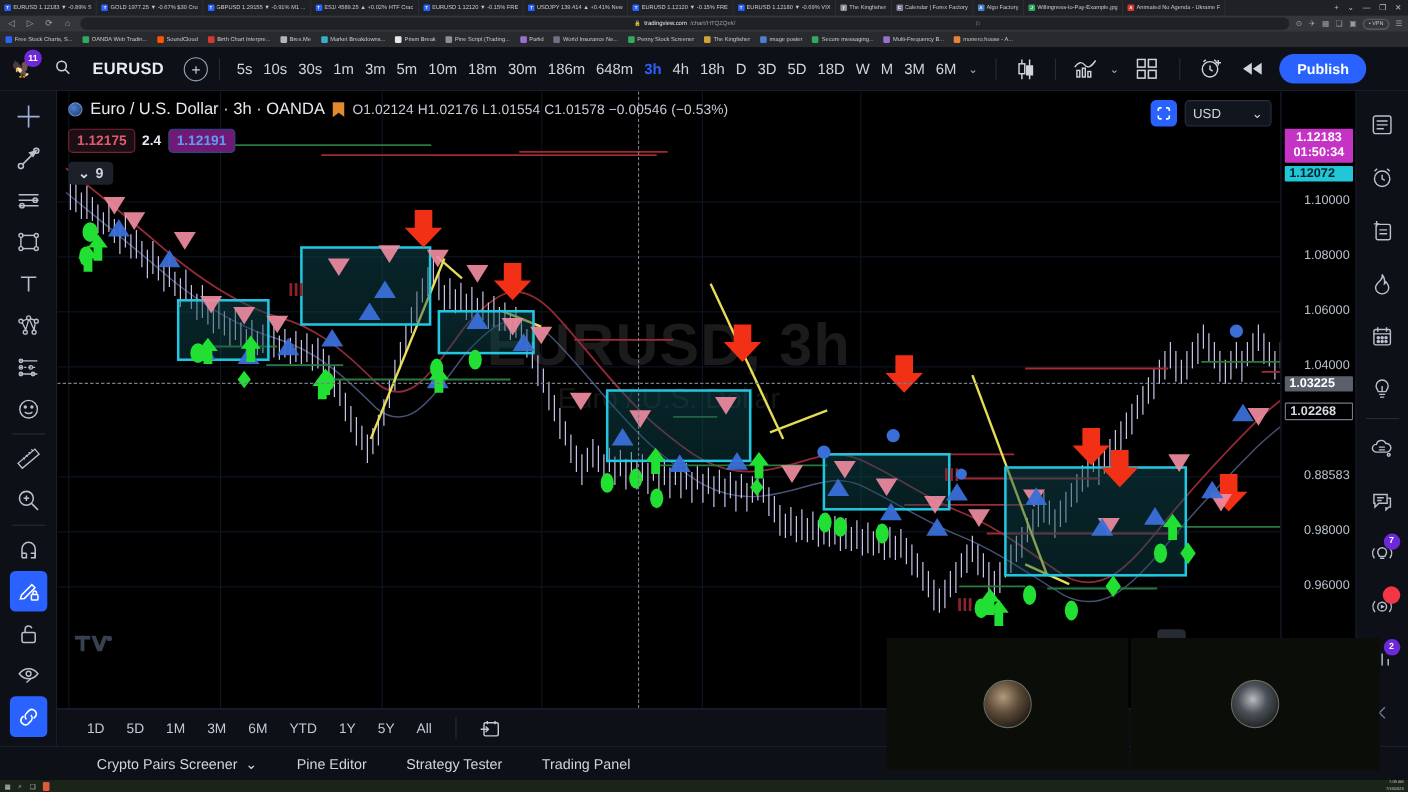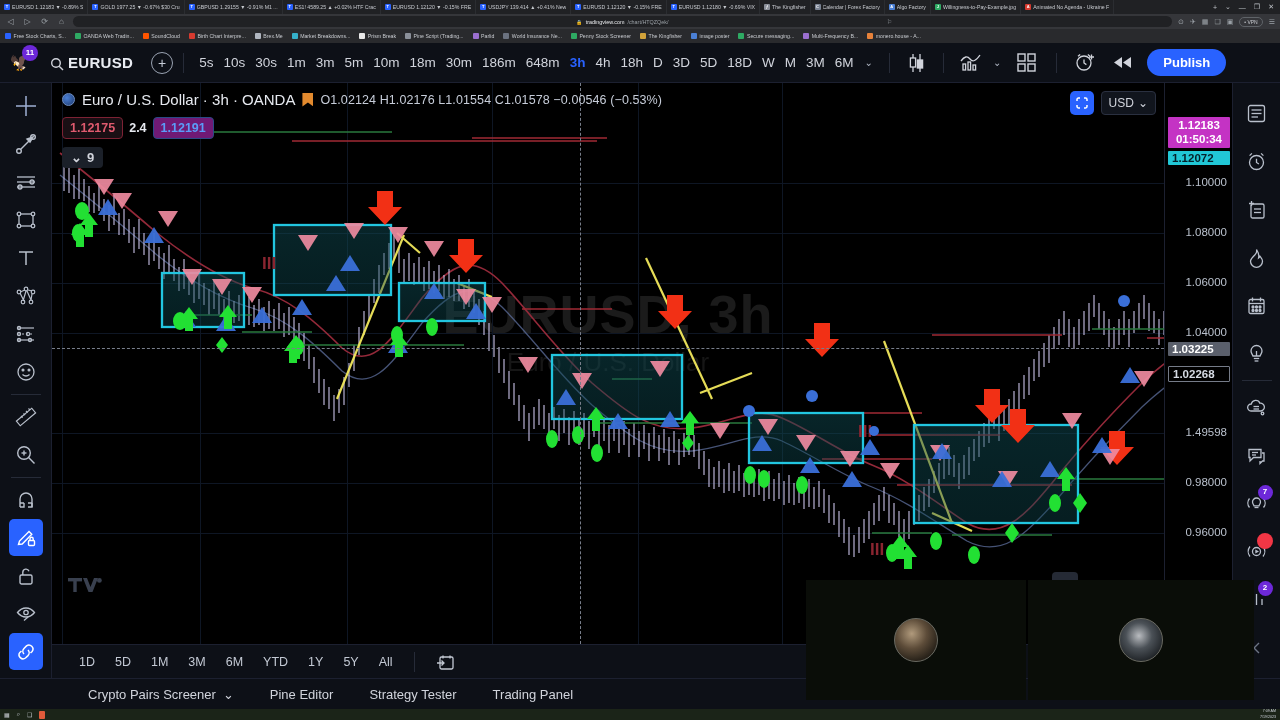--- a/index.html
+++ b/index.html
@@ -67,21 +67,21 @@
     border-bottom: 1px solid #1c2030;
   }
   .tv-logo { position: relative; width: 42px; display: flex; justify-content: center; }
   .tv-logo .glyph { font-size: 16px; color: #6b7280; transform: rotate(-15deg); }
   .badge-red {
     position: absolute; border-radius: 999px; background: #6d28d9; color: #fff;
     font-size: 8px; font-weight: bold; display: flex; align-items: center;
     justify-content: center; line-height: 1;
   }
   .logo-badge { width: 16px; height: 16px; top: -8px; left: 22px; }
-  .sym-search { display: flex; align-items: flex-end; gap: 4px; padding: 0 8px; cursor: pointer; }
+  .sym-search { display: flex; align-items: flex-start; gap: 20px; padding: 0 8px; cursor: pointer; }
   .sym-search .mag { font-size: 13px; color: #d1d4dc; }
   .sym-name { font-size: 15px; font-weight: bold; color: #e9ecf2; letter-spacing: .3px; }
   .plus-btn {
     width: 22px; height: 22px; border-radius: 50%; border: 1.4px solid #9aa3b2;
     color: #c7cdd8; font-size: 14px; display: flex; align-items: center;
     justify-content: center; margin-left: 10px; line-height: 0;
   }
   .vdiv { width: 1px; height: 20px; background: #262b38; margin: 0 10px; }
   .tf { font-size: 13.5px; color: #d1d4dc; padding: 3px 5px; white-space: nowrap; }
   .tf.active { color: #2962ff; font-weight: bold; }
@@ -164,21 +164,21 @@
   }
 
   
   .chart-tr { position: absolute; right: 76px; top: 8px; display: flex; align-items: center; gap: 7px; }
   .sq-btn {
     width: 24px; height: 24px; border-radius: 5px; background: #2962ff;
     display: flex; align-items: center; justify-content: center; color: #fff;
   }
   .cur-sel {
     height: 24px; border: 1px solid #2a3040; border-radius: 4px; background: #11151d;
-    display: flex; align-items: center; gap: 4px; padding: 0 7px;
+    display: flex; align-items: center; gap: 28px; padding: 0 7px;
     font-size: 12px; color: #d1d4dc;
   }
 
   
   .price-scale {
     position: absolute; right: 0; top: 0; bottom: 50px; width: 68px;
     background: #000; border-left: 1px solid #1c2030;
   }
   .ptick {
     position: absolute; right: 5px; font-size: 11.5px; color: #b9c0cc;
@@ -1014,21 +1014,21 @@
         <div>01:50:34</div>
       </div>
       <div class="plabel cyan" style="top:68px;width:62px">1.12072</div>
       <div class="ptick" style="top:93px">1.10000</div>
       <div class="ptick" style="top:143px">1.08000</div>
       <div class="ptick" style="top:193px">1.06000</div>
       <div class="ptick" style="top:243px">1.04000</div>
       <div class="plabel grey" style="top:259px;width:62px">1.03225</div>
       <div class="plabel boxed" style="top:283px;width:62px">1.02268</div>
 
-      <div class="ptick" style="top:343px">1.49598</div>
+      <div class="ptick" style="top:343px">0.88583</div>
       <div class="ptick" style="top:393px">0.98000</div>
       <div class="ptick" style="top:443px">0.96000</div>
     </div>
 
     <div class="time-scale">
       <div class="ttick" style="left:4px">Apr</div>
       <div class="ttick" style="left:136px">May</div>
       <div class="ttick" style="left:284px">Jun</div>
       <div class="ttick" style="left:430px">Jul</div>
       <div class="tcross" style="left:472px">20 Jul '22  09:00</div>

